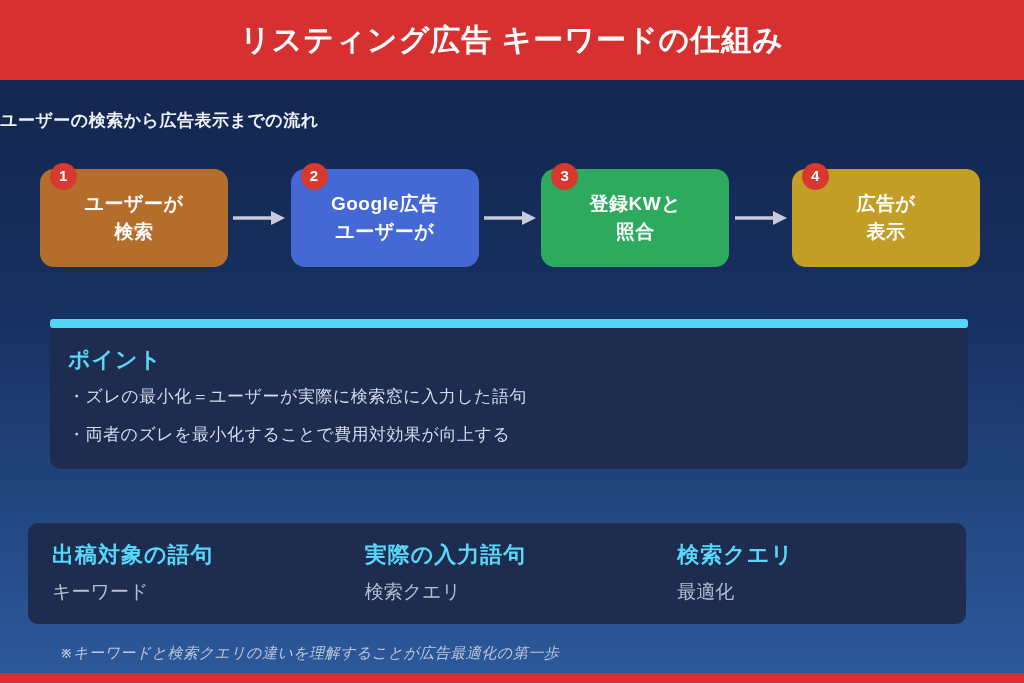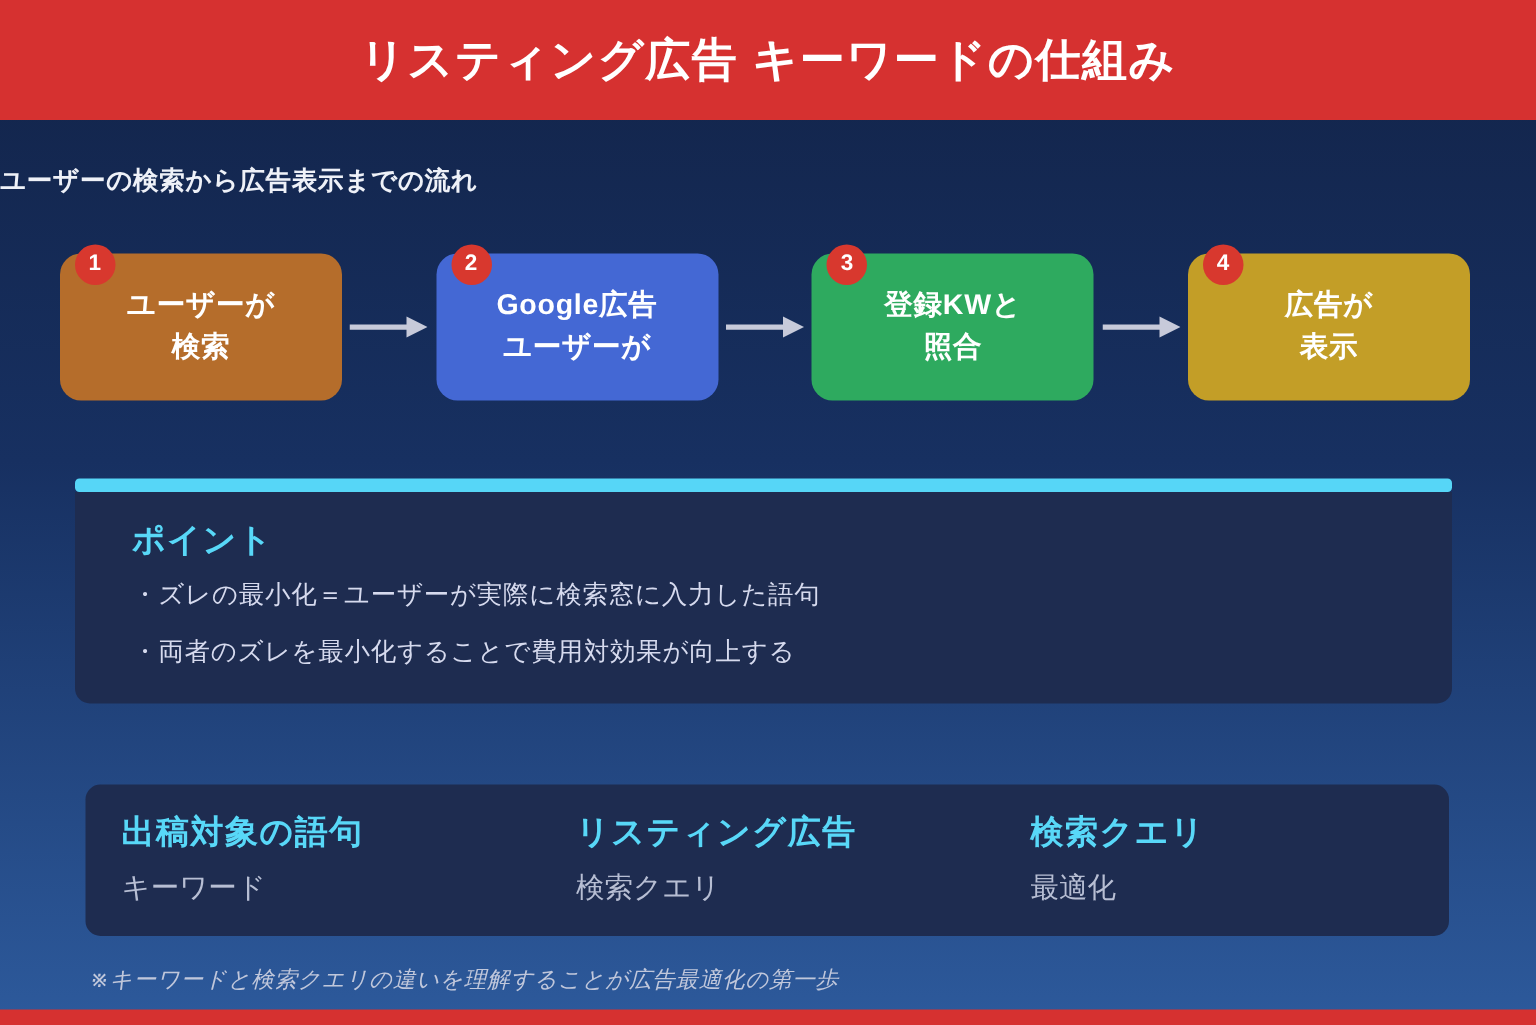--- a/index.html
+++ b/index.html
@@ -62,33 +62,33 @@
   .points{
     margin:52px 56px 0 50px;
   }
   .accent{
     height:9px;border-radius:3px;
     background:var(--cyan);
   }
   .points-body{
     background:var(--panel);
     border-radius:0 0 10px 10px;
-    padding:17px 38px 24px;
+    padding:17px 18px 24px;
   }
   .points-body h2{
     color:#58d8f8;font-size:22px;font-weight:bold;letter-spacing:1px;
     margin-bottom:12px;
   }
   .point{
     color:var(--bullet);font-size:17px;line-height:20px;
     margin-bottom:18px;letter-spacing:.5px;
   }
   .point:last-child{margin-bottom:0;}
   .terms{
-    margin:54px 58px 0 57px;
+    margin:54px 58px 0 28px;
     background:var(--panel);
     border-radius:10px;
     padding:17px 0 19px;
     display:grid;
     grid-template-columns:1fr 1fr 1fr;
   }
   .term{padding-left:24px;}
   .term h3{
     color:#58d8f8;font-size:22px;font-weight:bold;letter-spacing:1px;
   }
@@ -173,21 +173,21 @@
       <div class="point">・両者のズレを最小化することで費用対効果が向上する</div>
     </div>
   </section>
 
   <section class="terms">
     <div class="term">
       <h3>出稿対象の語句</h3>
       <div class="sub">キーワード</div>
     </div>
     <div class="term">
-      <h3>リスティング広告</h3>
+      <h3>実際の入力語句</h3>
       <div class="sub">検索クエリ</div>
     </div>
     <div class="term">
       <h3>検索クエリ</h3>
       <div class="sub">最適化</div>
     </div>
   </section>
 
   <div class="footnote">※キーワードと検索クエリの違いを理解することが広告最適化の第一歩</div>
 

